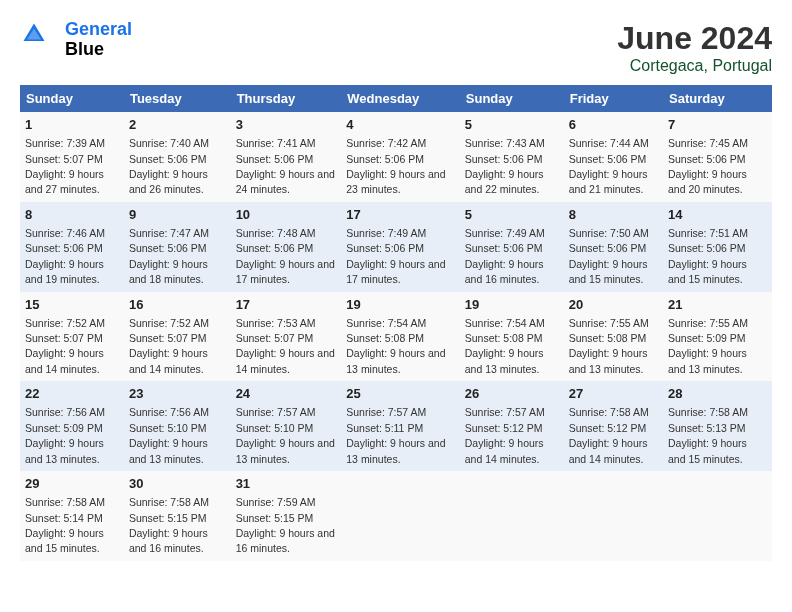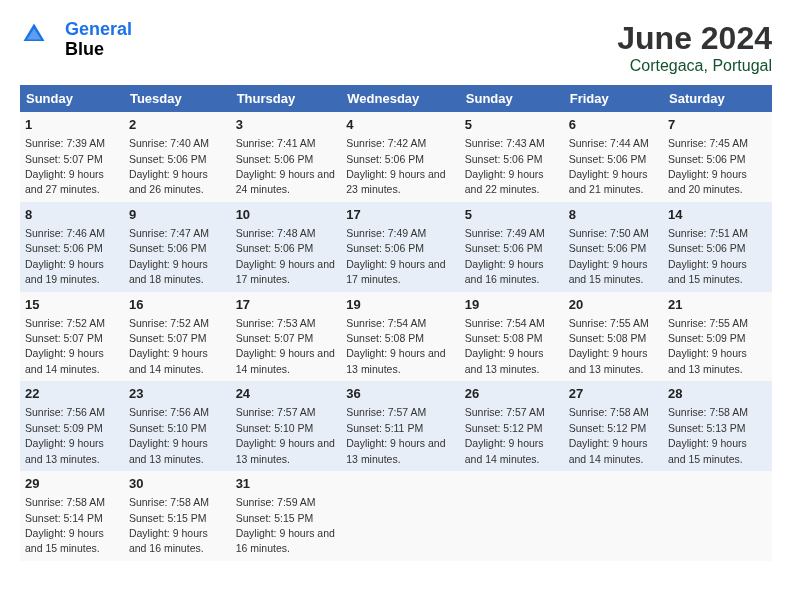--- a/index.html
+++ b/index.html
@@ -169,21 +169,21 @@
         <td><span class="day-num">21</span>
 <span class="day-info">Sunrise: 7:55 AM<br>Sunset: 5:09 PM<br>Daylight: 9 hours and 13 minutes.</span></td>
       </tr>
       <tr>
         <td><span class="day-num">22</span>
 <span class="day-info">Sunrise: 7:56 AM<br>Sunset: 5:09 PM<br>Daylight: 9 hours and 13 minutes.</span></td>
         <td><span class="day-num">23</span>
 <span class="day-info">Sunrise: 7:56 AM<br>Sunset: 5:10 PM<br>Daylight: 9 hours and 13 minutes.</span></td>
         <td><span class="day-num">24</span>
 <span class="day-info">Sunrise: 7:57 AM<br>Sunset: 5:10 PM<br>Daylight: 9 hours and 13 minutes.</span></td>
-        <td><span class="day-num">36</span>
+        <td><span class="day-num">25</span>
 <span class="day-info">Sunrise: 7:57 AM<br>Sunset: 5:11 PM<br>Daylight: 9 hours and 13 minutes.</span></td>
         <td><span class="day-num">26</span>
 <span class="day-info">Sunrise: 7:57 AM<br>Sunset: 5:12 PM<br>Daylight: 9 hours and 14 minutes.</span></td>
         <td><span class="day-num">27</span>
 <span class="day-info">Sunrise: 7:58 AM<br>Sunset: 5:12 PM<br>Daylight: 9 hours and 14 minutes.</span></td>
         <td><span class="day-num">28</span>
 <span class="day-info">Sunrise: 7:58 AM<br>Sunset: 5:13 PM<br>Daylight: 9 hours and 15 minutes.</span></td>
       </tr>
       <tr>
         <td><span class="day-num">29</span>

